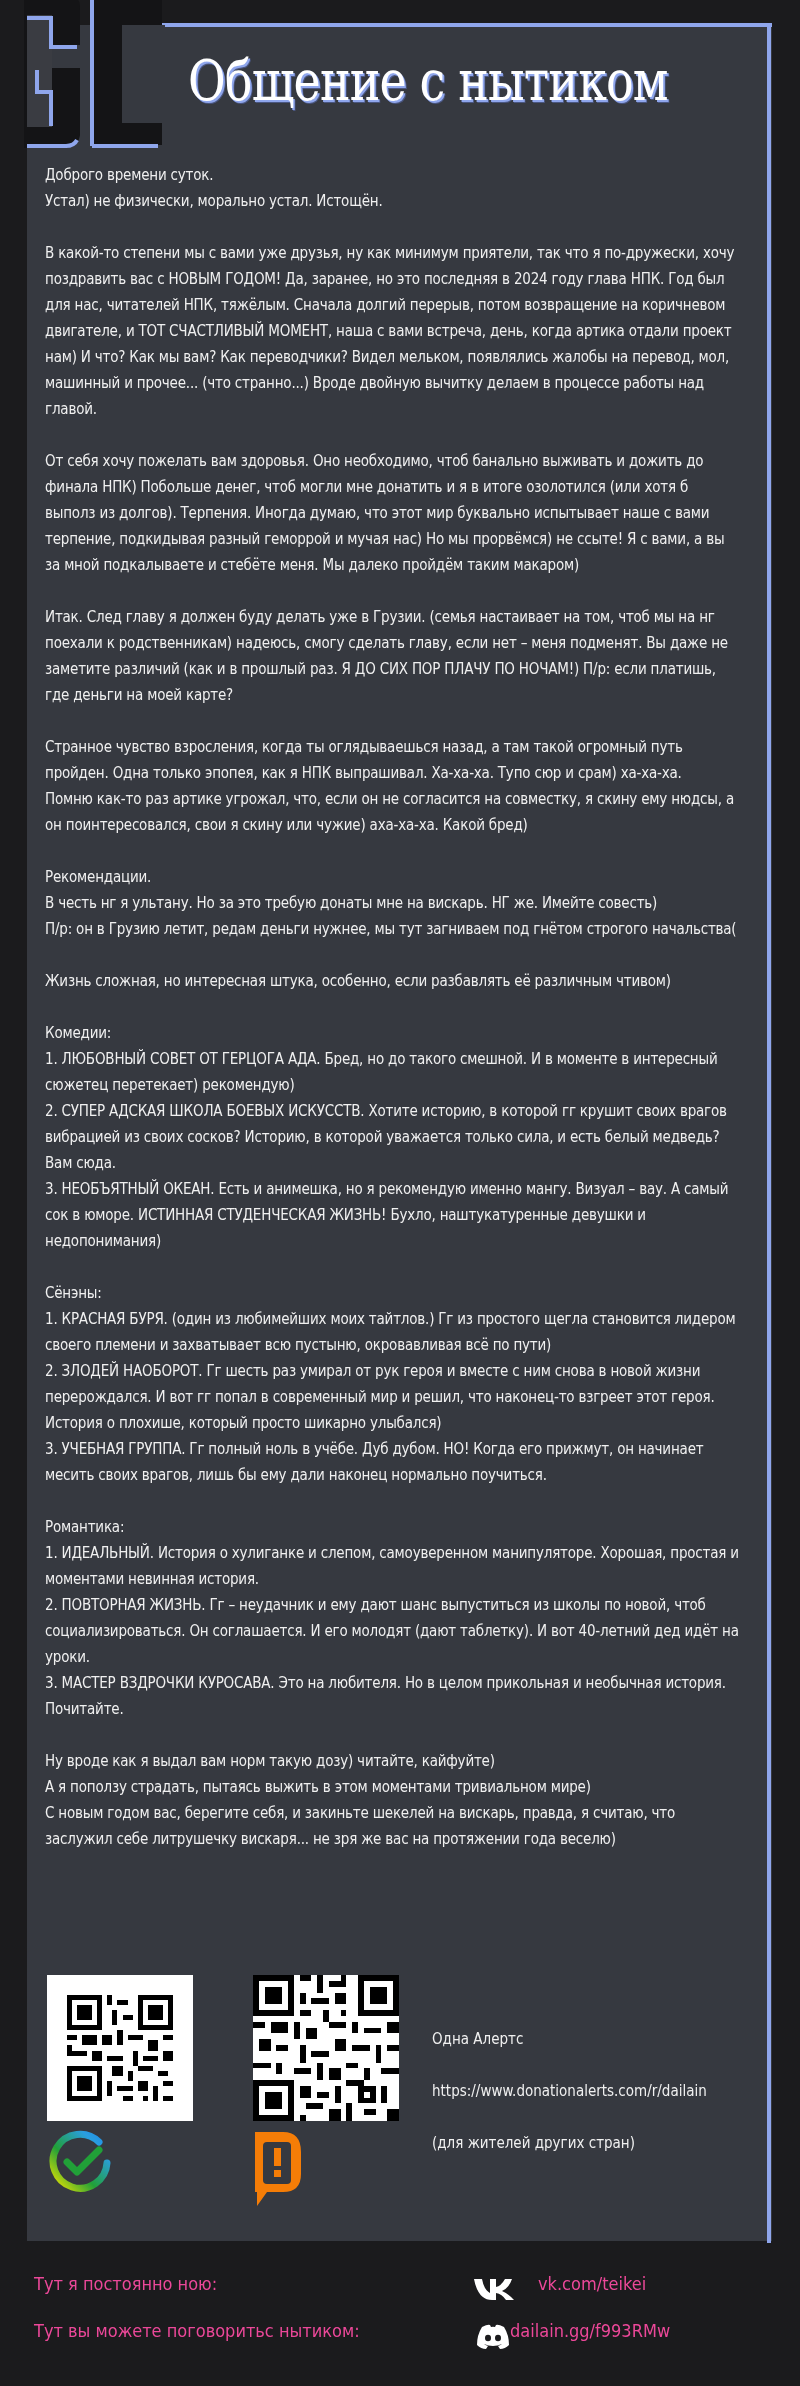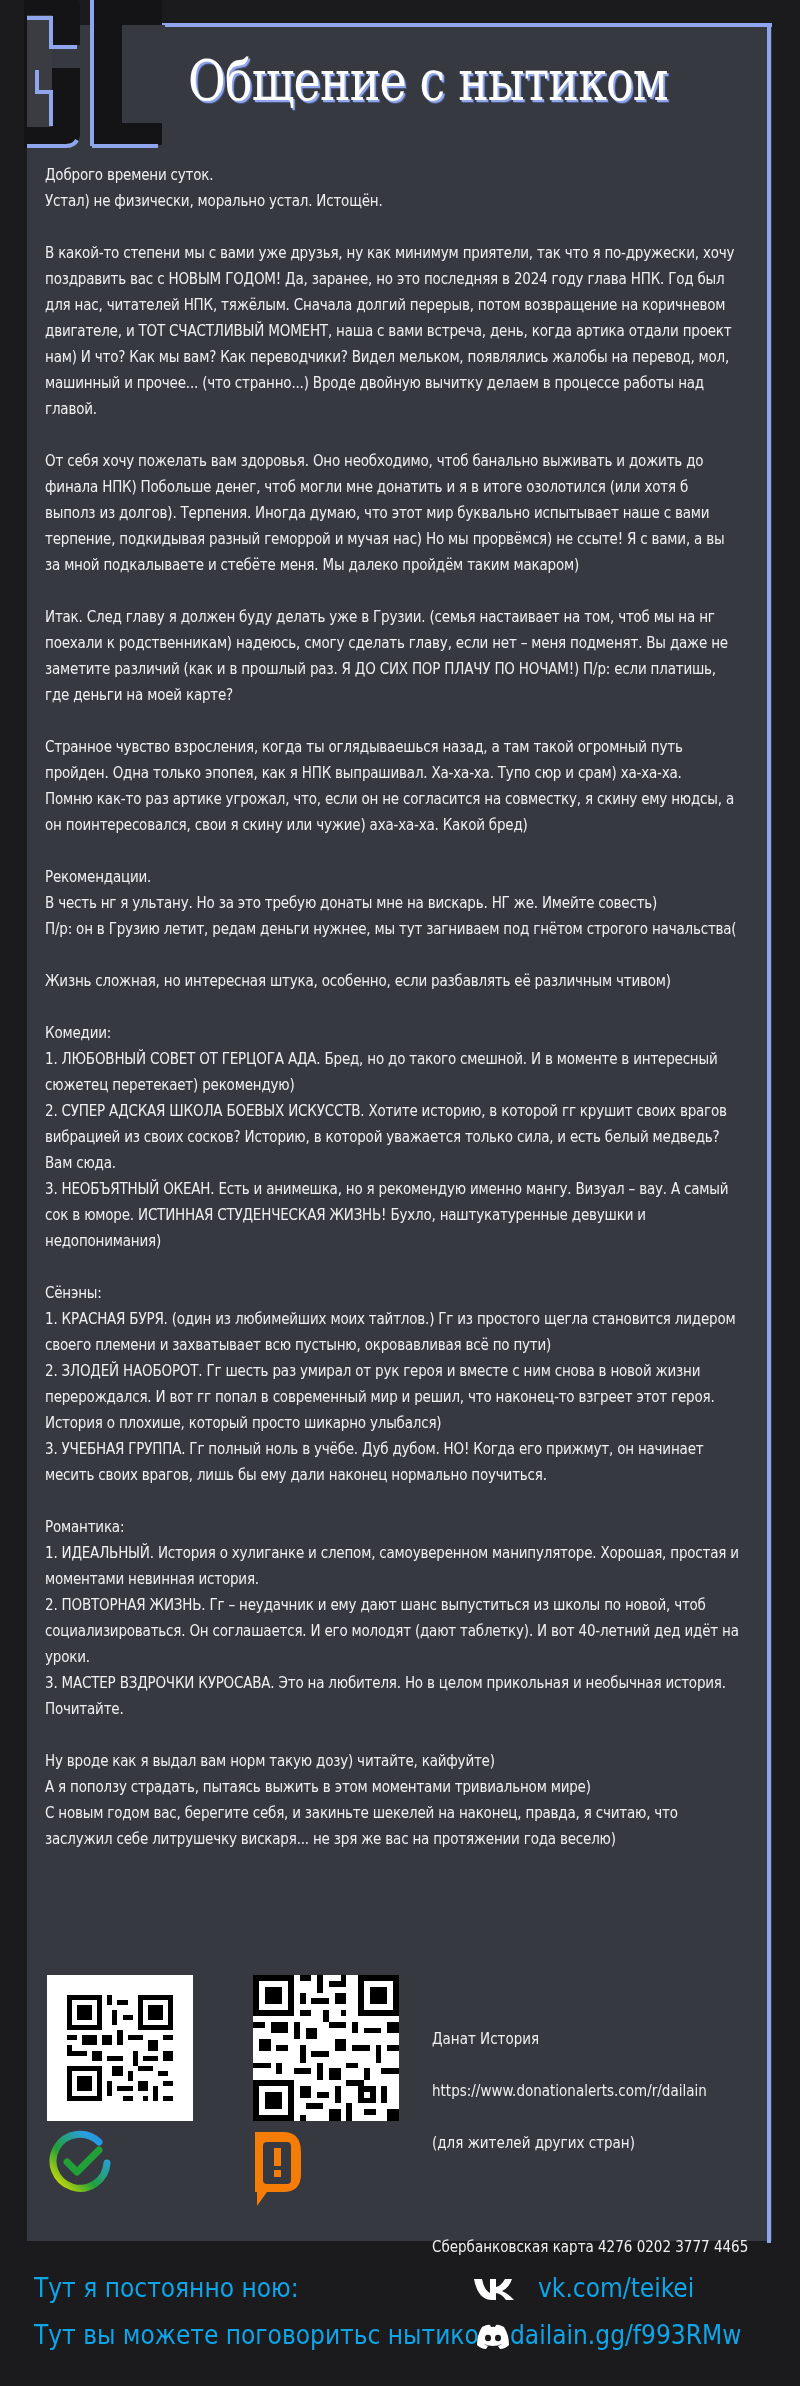--- a/index.html
+++ b/index.html
@@ -37,21 +37,21 @@
   .qr1 { left:47px; top:1975px; width:146px; height:146px; }
   .qr2 { left:253px; top:1975px; width:146px; height:146px; background:#fff; }
   .donate {
     position:absolute; left:432px; top:2000px; font-family:"DejaVu Sans Condensed","DejaVu Sans",sans-serif;
     font-size:15px; line-height:26px; color:#f0f0f0; white-space:pre-line;
   }
   .sber-icon { position:absolute; left:47px; top:2130px; width:66px; height:66px; }
   .da-icon { position:absolute; left:253px; top:2130px; width:50px; height:78px; }
   .footer-line {
     position:absolute; font-family:"DejaVu Sans Condensed","DejaVu Sans",sans-serif;
-    font-size:26px; color:#0ea5e9; white-space:nowrap;
+    font-size:18px; color:#ec4899; white-space:nowrap;
   }
   .f1-label { left:34px; top:2273px; }
   .f2-label { left:34px; top:2320px; }
   .f1-link { left:538px; top:2273px; }
   .f2-link { left:510px; top:2320px; }
   .social-icon { position:absolute; }
   .vk-icon { left:474px; top:2278px; width:40px; height:22px; }
   .dc-icon { left:476px; top:2324px; width:34px; height:26px; }
 </style>
 </head>
@@ -97,21 +97,21 @@
   <p>Сёнэны:
 1. КРАСНАЯ БУРЯ. (один из любимейших моих тайтлов.) Гг из простого щегла становится лидером своего племени и захватывает всю пустыню, окровавливая всё по пути)
 2. ЗЛОДЕЙ НАОБОРОТ. Гг шесть раз умирал от рук героя и вместе с ним снова в новой жизни перерождался. И вот гг попал в современный мир и решил, что наконец-то взгреет этот героя. История о плохише, который просто шикарно улыбался)
 3. УЧЕБНАЯ ГРУППА. Гг полный ноль в учёбе. Дуб дубом. НО! Когда его прижмут, он начинает месить своих врагов, лишь бы ему дали наконец нормально поучиться.</p>
   <p>Романтика:
 1. ИДЕАЛЬНЫЙ. История о хулиганке и слепом, самоуверенном манипуляторе. Хорошая, простая и моментами невинная история.
 2. ПОВТОРНАЯ ЖИЗНЬ. Гг – неудачник и ему дают шанс выпуститься из школы по новой, чтоб социализироваться. Он соглашается. И его молодят (дают таблетку). И вот 40-летний дед идёт на уроки.
 3. МАСТЕР ВЗДРОЧКИ КУРОСАВА. Это на любителя. Но в целом прикольная и необычная история. Почитайте.</p>
   <p>Ну вроде как я выдал вам норм такую дозу) читайте, кайфуйте)
 А я поползу страдать, пытаясь выжить в этом моментами тривиальном мире)
-С новым годом вас, берегите себя, и закиньте шекелей на наконец, правда, я считаю, что заслужил себе литрушечку вискаря... не зря же вас на протяжении года веселю)</p>
+С новым годом вас, берегите себя, и закиньте шекелей на вискарь, правда, я считаю, что заслужил себе литрушечку вискаря... не зря же вас на протяжении года веселю)</p>
 </div>
 
 <div class="qr-box qr1">
   <svg width="146" height="146" viewBox="0 0 29 29" xmlns="http://www.w3.org/2000/svg" shape-rendering="crispEdges">
     <rect width="29" height="29" fill="#fff"></rect>
     <g fill="#000">
       <rect x="4" y="4" width="7" height="7"></rect>
         <rect x="5" y="5" width="5" height="5" fill="#fff"></rect>
         <rect x="6" y="6" width="3" height="3"></rect>
       <rect x="18" y="4" width="7" height="7"></rect>
@@ -212,25 +212,24 @@
         <rect x="9" y="22" width="3" height="1"></rect>
         <rect x="13" y="23" width="2" height="2"></rect>
       <rect x="16" y="22" width="1" height="3"></rect>
         <rect x="19" y="23" width="2" height="1"></rect>
         <rect x="8" y="24" width="1" height="1"></rect>
     </g>
   </svg>
 </div>
 
 <div class="donate">
-  <div>Данат История</div>
+  <div>Одна Алертс</div>
   <div>https://www.donationalerts.com/r/dailain</div>
   <div>(для жителей других стран)</div>
   <div style="height:26px"></div>
-  <div>Сбербанковская карта 4276 0202 3777 4465</div>
 </div>
 
 <svg class="sber-icon" viewBox="0 0 66 66" xmlns="http://www.w3.org/2000/svg">
   <defs>
     <linearGradient id="sg" x1="0" y1="1" x2="1" y2="0">
       <stop offset="0" stop-color="#f2e600"></stop>
       <stop offset="0.4" stop-color="#21a038"></stop>
       <stop offset="0.8" stop-color="#2a9ee0"></stop>
       <stop offset="1" stop-color="#1e88e5"></stop>
     </linearGradient>

